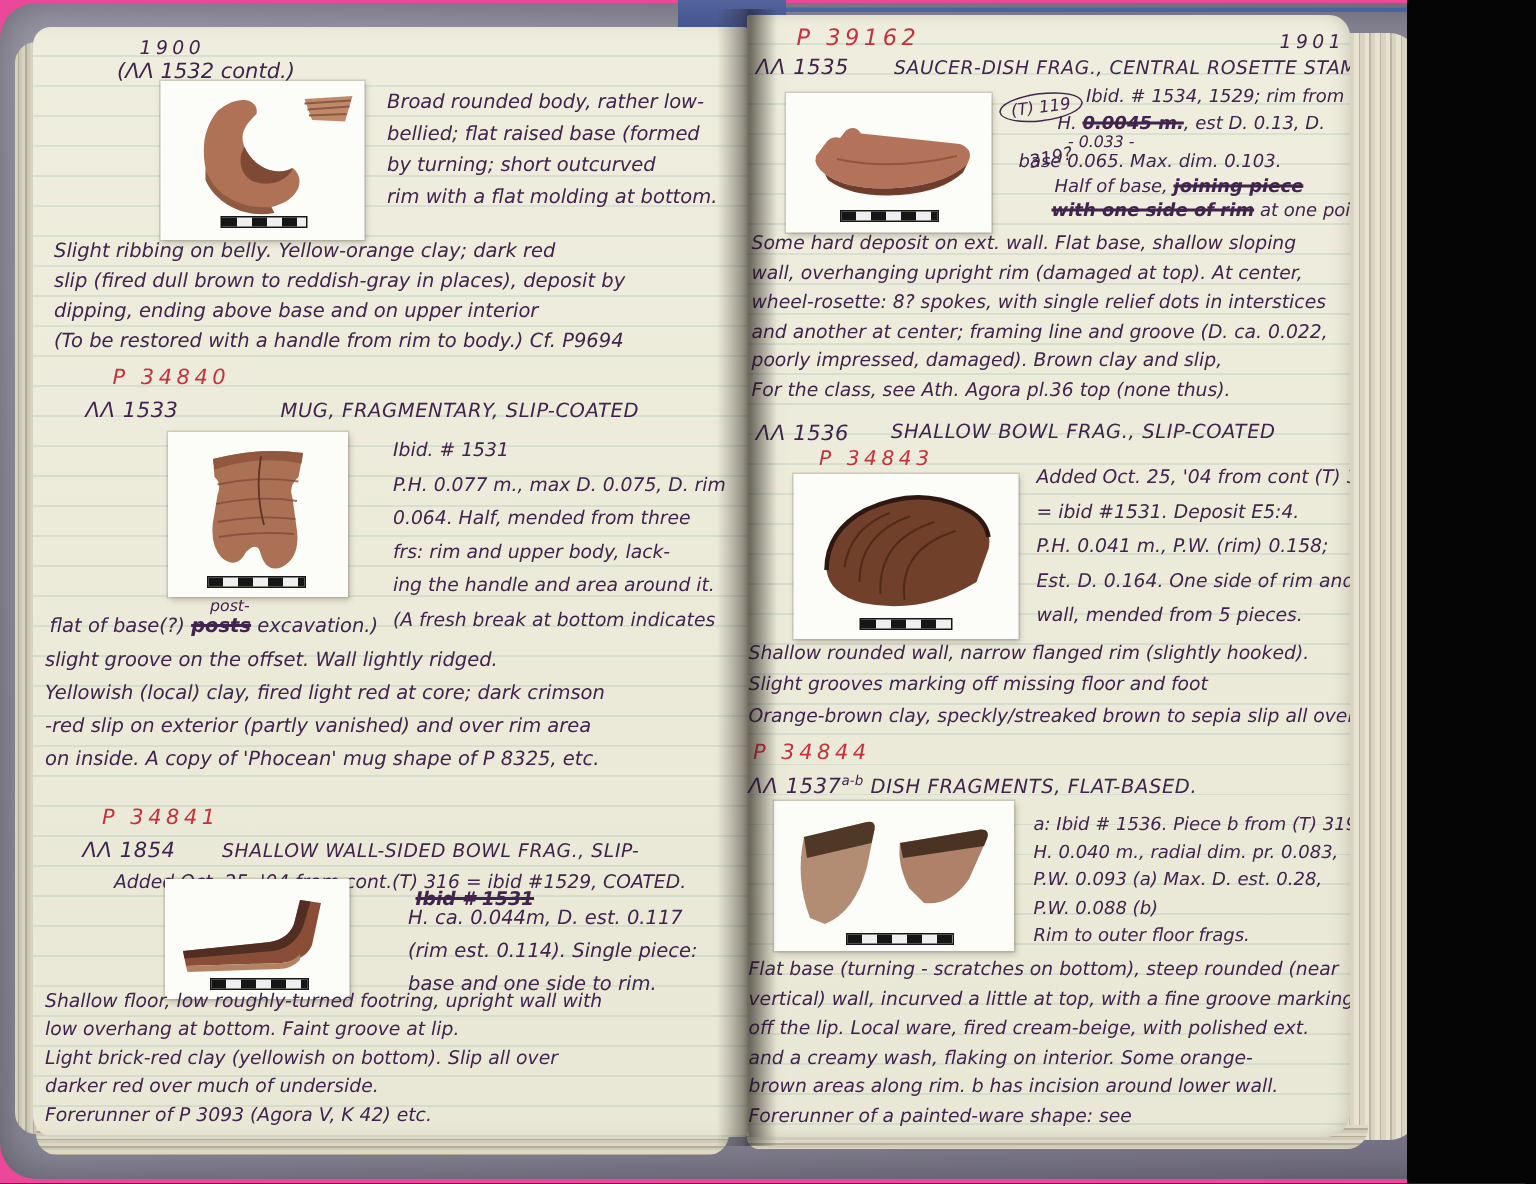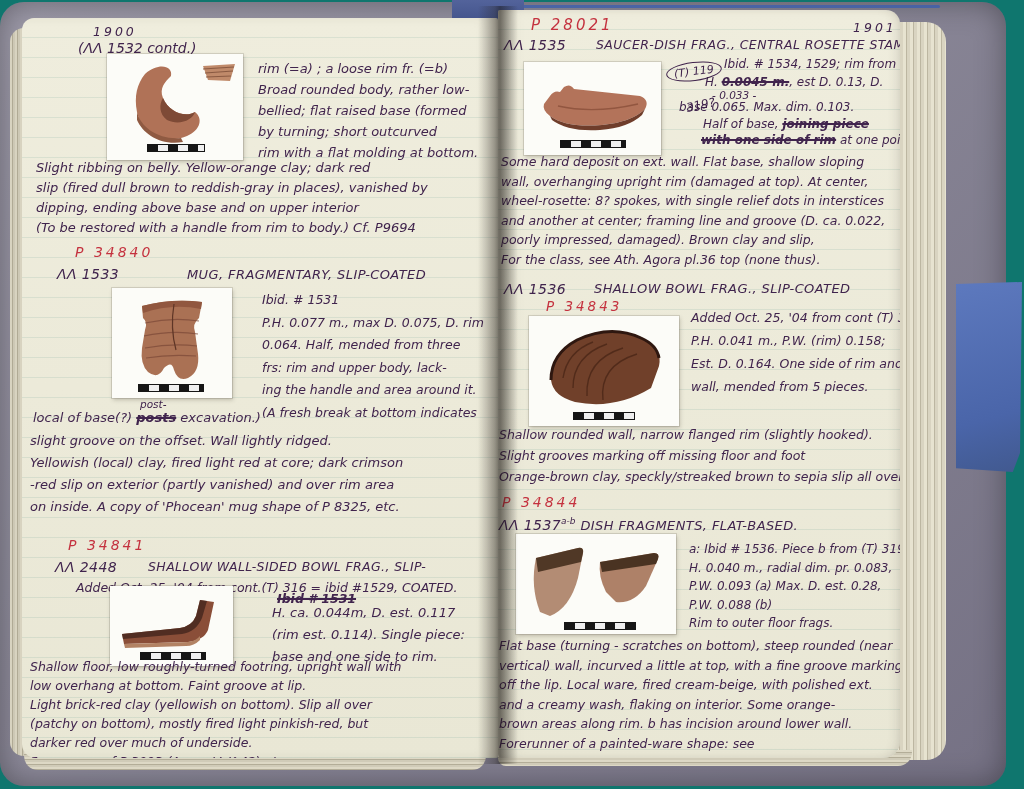--- a/index.html
+++ b/index.html
@@ -1,16 +1,16 @@
 <!DOCTYPE html>
 <html><head>
 <meta charset="utf-8">
 <style>
   html,body{margin:0;padding:0;background:#050505;}
-  #stage{position:relative;width:1024px;height:789px;overflow:hidden;background:#0f766e;
+  #stage{position:relative;width:938px;height:789px;overflow:hidden;background:#ec4899;
          font-family:"DejaVu Sans",sans-serif;}
   .cover{position:absolute;left:0;top:2px;width:1006px;height:784px;border-radius:24px;
          background:linear-gradient(135deg,#9d9aa9 0%,#8a8797 45%,#757184 100%);
          box-shadow:inset 0 0 30px rgba(0,0,0,.35);}
   .cover-top-accent{position:absolute;left:500px;top:5px;width:440px;height:3px;
          background:#3a5db0;opacity:.75;border-radius:2px;}
   .ribbon-top{position:absolute;left:452px;top:0;width:72px;height:26px;
          background:linear-gradient(180deg,#53639b,#3f5088);}
   .ribbon-right{position:absolute;left:956px;top:282px;width:66px;height:190px;z-index:7;
          background:linear-gradient(165deg,#5d79be,#4a65a9 70%,#41598f);
@@ -73,29 +73,28 @@
         <path d="M38,20 C52,8 66,12 64,22 C58,28 52,34 56,44 C62,58 78,64 88,58 C96,64 94,76 80,82 C56,92 34,78 30,58 C27,42 30,30 38,20 Z" fill="#b07257"></path>
         <path d="M56,44 C62,58 78,64 88,58 C86,66 72,72 60,66 C52,60 52,50 56,44 Z" fill="#7e4a36"></path>
         <path d="M30,58 C34,74 52,86 74,84 L76,88 C54,92 36,80 30,66 Z" fill="#8f5a42"></path>
         <path d="M96,12 L128,10 L123,27 L101,26 Z" fill="#c08a6a"></path>
         <path d="M96,15 L127,13 M98,19 L126,17 M99,23 L124,22" stroke="#8a5a42" stroke-width="1.2" fill="none"></path>
       </svg>
       <div class="scalebar" style="left:40px;top:90px;width:56px;"></div>
     </div>
 
     <div class="hw" style="left:236px;top:40px;font-size:13px;line-height:21px;">
-        <div class="line">rim (=a) ; a loose rim fr. (=b)</div>
         <div class="line">Broad rounded body, rather low-</div>
         <div class="line">bellied; flat raised base (formed</div>
         <div class="line">by turning; short outcurved</div>
         <div class="line">rim with a flat molding at bottom.</div>
       </div>
     <div class="hw" style="left:14px;top:140px;font-size:13px;line-height:20px;">
         <div class="line">Slight ribbing on belly.    Yellow-orange clay; dark red</div>
-        <div class="line">slip (fired dull brown to reddish-gray in places), vanished by</div>
+        <div class="line">slip (fired dull brown to reddish-gray in places), deposit by</div>
         <div class="line">dipping, ending above base and on upper interior</div>
         <div class="line">(To be restored with a handle from rim to body.) Cf. P9694</div>
       </div>
 
     <div class="hw red" style="left:53px;top:226px;font-size:14px;">P 34840</div>
     <div class="hw caps" style="left:35px;top:248px;font-size:14px;">ΛΛ 1533</div>
     <div class="hw caps" style="left:135px;top:249px;font-size:13px;margin-left:30px;">MUG, FRAGMENTARY, SLIP-COATED</div>
 
     <div class="photo" style="left:90px;top:270px;width:120px;height:110px;">
       <svg width="120" height="110" viewBox="0 0 120 110">
@@ -110,33 +109,33 @@
     <div class="hw" style="left:240px;top:271px;font-size:12.5px;line-height:22.5px;">
         <div class="line">Ibid. # 1531</div>
         <div class="line">P.H. 0.077 m., max D. 0.075, D. rim</div>
         <div class="line">0.064.  Half, mended from three</div>
         <div class="line">frs: rim and upper body, lack-</div>
         <div class="line">ing the handle and area around it.</div>
         <div class="line">(A fresh break at bottom indicates</div>
       </div>
 
     <div class="hw" style="left:11px;top:392px;font-size:13px;">
-      <span>local of base(?) </span><span class="strike">posts</span><span> excavation.)</span>
+      <span>flat of base(?) </span><span class="strike">posts</span><span> excavation.)</span>
     </div>
     <div class="hw insert" style="left:118px;top:380px;">post-</div>
 
     <div class="hw" style="left:8px;top:412px;font-size:13px;line-height:22px;">
         <div class="line">slight groove on the offset. Wall lightly ridged.</div>
         <div class="line">Yellowish (local) clay, fired light red at core; dark crimson</div>
         <div class="line">-red slip on exterior (partly vanished) and over rim area</div>
         <div class="line">on inside.   A copy of 'Phocean' mug shape of P 8325, etc.</div>
       </div>
 
     <div class="hw red" style="left:46px;top:519px;font-size:14px;">P 34841</div>
-    <div class="hw caps" style="left:33px;top:541px;font-size:14px;">ΛΛ 2448</div>
+    <div class="hw caps" style="left:33px;top:541px;font-size:14px;">ΛΛ 1854</div>
     <div class="hw caps" style="left:126px;top:520px;font-size:12.5px;margin-top:21px;">SHALLOW WALL-SIDED BOWL FRAG., SLIP-</div>
     <div class="hw" style="left:54px;top:562px;font-size:12.5px;">Added Oct. 25, '04 from cont.(T) 316 = ibid #1529, COATED.</div>
     <div class="hw strike" style="left:255px;top:573px;font-size:12.5px;text-align:right;">Ibid # 1531</div>
 
     <div class="photo" style="left:88px;top:568px;width:123px;height:80px;">
       <svg width="123" height="80" viewBox="0 0 123 80">
         <path d="M12,48 L70,42 Q82,40 86,30 L90,14 L104,16 L98,44 Q94,54 78,56 L14,58 Z" fill="#8a4e38"></path>
         <path d="M12,48 L70,42 Q82,40 86,30 L90,14 L97,15 L92,32 Q86,46 72,48 L13,53 Z" fill="#46281e" opacity=".85"></path>
         <path d="M14,58 L78,56 Q86,55 90,50 L90,54 Q84,60 76,60 L15,62 Z" fill="#b28263"></path>
       </svg>
@@ -145,28 +144,27 @@
 
     <div class="hw" style="left:250px;top:584px;font-size:13px;line-height:22px;">
         <div class="line">H. ca. 0.044m, D. est. 0.117</div>
         <div class="line">(rim est. 0.114).  Single piece:</div>
         <div class="line">base and one side to rim.</div>
       </div>
     <div class="hw" style="left:8px;top:639px;font-size:12.5px;line-height:19px;">
         <div class="line">Shallow floor, low roughly-turned footring, upright wall with</div>
         <div class="line">low overhang at bottom. Faint groove at lip.</div>
         <div class="line">Light brick-red clay (yellowish on bottom). Slip all over</div>
-        <div class="line">(patchy on bottom), mostly fired light pinkish-red, but</div>
         <div class="line">darker red over much of underside.</div>
         <div class="line">Forerunner of P 3093 (Agora V, K 42) etc.</div>
       </div>
   </div>
 
   <div class="page page-right">
-    <div class="hw red" style="left:33px;top:6px;font-size:15px;">P 28021</div>
+    <div class="hw red" style="left:33px;top:6px;font-size:15px;">P 39162</div>
     <div class="hw pagenum" style="left:355px;top:10px;">1901</div>
 
     <div class="hw caps" style="left:6px;top:27px;font-size:14px;">ΛΛ 1535</div>
     <div class="hw caps" style="left:98px;top:27px;font-size:12.5px;">SAUCER-DISH FRAG., CENTRAL ROSETTE STAMP.</div>
 
     <div class="photo" style="left:26px;top:52px;width:137px;height:93px;">
       <svg width="137" height="93" viewBox="0 0 137 93">
         <path d="M20,42 L26,34 Q30,28 36,30 L40,25 Q46,21 50,27 L116,34 Q126,38 121,47 Q108,60 78,63 Q42,66 26,54 Q18,48 20,42 Z" fill="#b3735a"></path>
         <path d="M26,54 Q42,66 78,63 Q108,60 121,47 L118,53 Q104,66 76,68 Q44,70 28,58 Z" fill="#6f3d2b"></path>
         <path d="M34,44 Q70,52 114,42" stroke="#8a4f3a" stroke-width="1.3" fill="none" opacity=".8"></path>
@@ -207,20 +205,21 @@
       <svg width="150" height="110" viewBox="0 0 150 110">
         <path d="M22,64 Q22,38 48,24 Q82,8 112,22 Q134,32 130,50 L122,72 Q86,94 46,86 Q24,80 22,64 Z" fill="#70402a"></path>
         <path d="M34,62 Q38,36 64,26 M44,72 Q44,40 78,28 M58,80 Q56,44 94,32 M74,84 Q70,50 108,38" stroke="#4a2517" stroke-width="1.4" fill="none" opacity=".8"></path>
         <path d="M22,64 Q22,38 48,24 Q82,8 112,22 Q128,29 130,42" stroke="#2e1710" stroke-width="3" fill="none"></path>
       </svg>
       <div class="scalebar" style="left:44px;top:96px;width:60px;"></div>
     </div>
 
     <div class="hw" style="left:193px;top:296px;font-size:12.5px;line-height:23px;">
         <div class="line">Added Oct. 25, '04 from cont (T) 317</div>
+        <div class="line">= ibid #1531.  Deposit E5:4.</div>
         <div class="line">P.H. 0.041 m., P.W. (rim) 0.158;</div>
         <div class="line">Est. D. 0.164.  One side of rim and</div>
         <div class="line">wall, mended from 5 pieces.</div>
       </div>
     <div class="hw" style="left:1px;top:414px;font-size:12.5px;line-height:21px;">
         <div class="line">Shallow rounded wall, narrow flanged rim (slightly hooked).</div>
         <div class="line">Slight grooves marking off missing floor and foot</div>
         <div class="line">Orange-brown clay, speckly/streaked brown to sepia slip all over.</div>
       </div>
 

